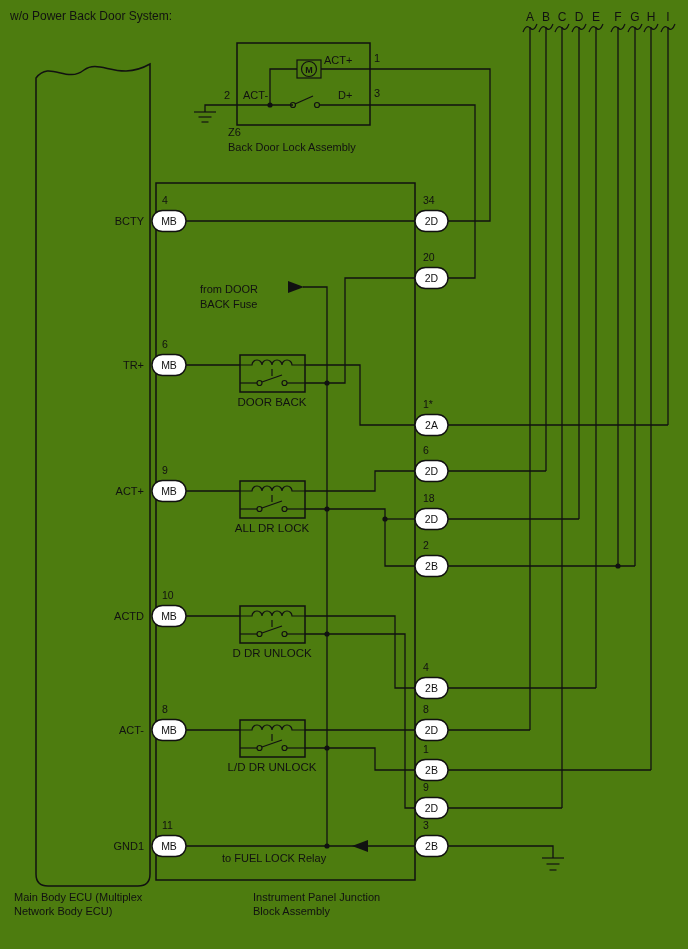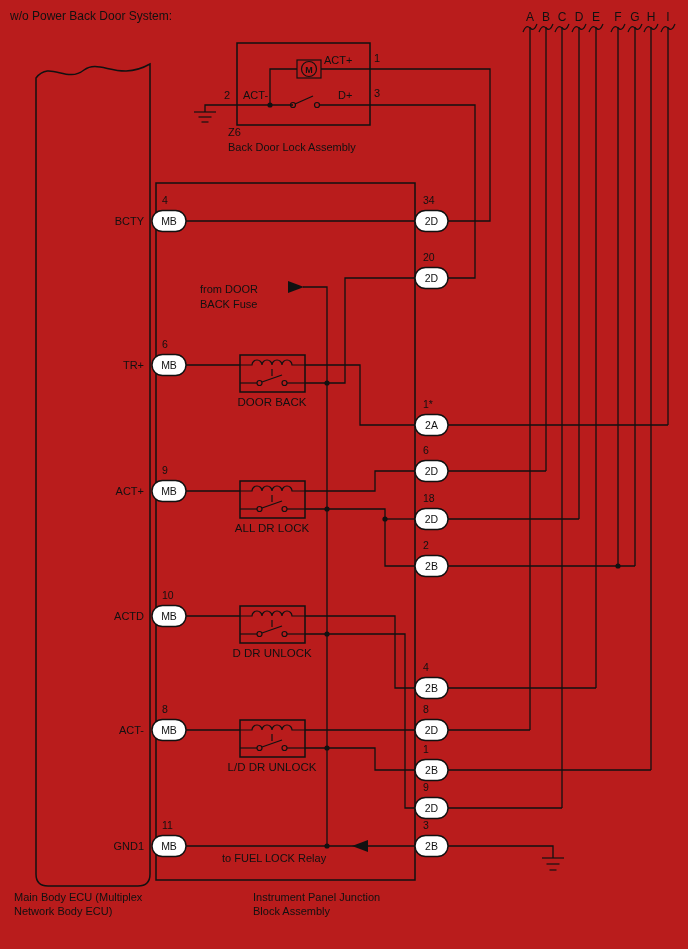--- a/index.html
+++ b/index.html
@@ -1,17 +1,17 @@
 <!DOCTYPE html>
 <html><head>
 <meta charset="utf-8">
 <style>
   html,body{margin:0;padding:0;background:#ffffff;}
   body{font-family:"Liberation Sans", sans-serif;}
-  .stage{position:relative;width:688px;height:949px;background:#b91c1c;}
+  .stage{position:relative;width:688px;height:949px;background:#4d7c0f;}
   svg text{fill:#111;}
   .t12{font-size:12px;}
   .t11{font-size:11px;}
   .t115{font-size:11.5px;}
   .t105{font-size:10.5px;}
   .t9{font-size:9px;font-weight:bold;}
   .wire{stroke:#111;stroke-width:1.3;fill:none;}
   .box{stroke:#111;stroke-width:1.5;fill:none;}
   .oval{stroke:#111;stroke-width:1.4;fill:#ffffff;}
   .dot{fill:#111;stroke:none;}

